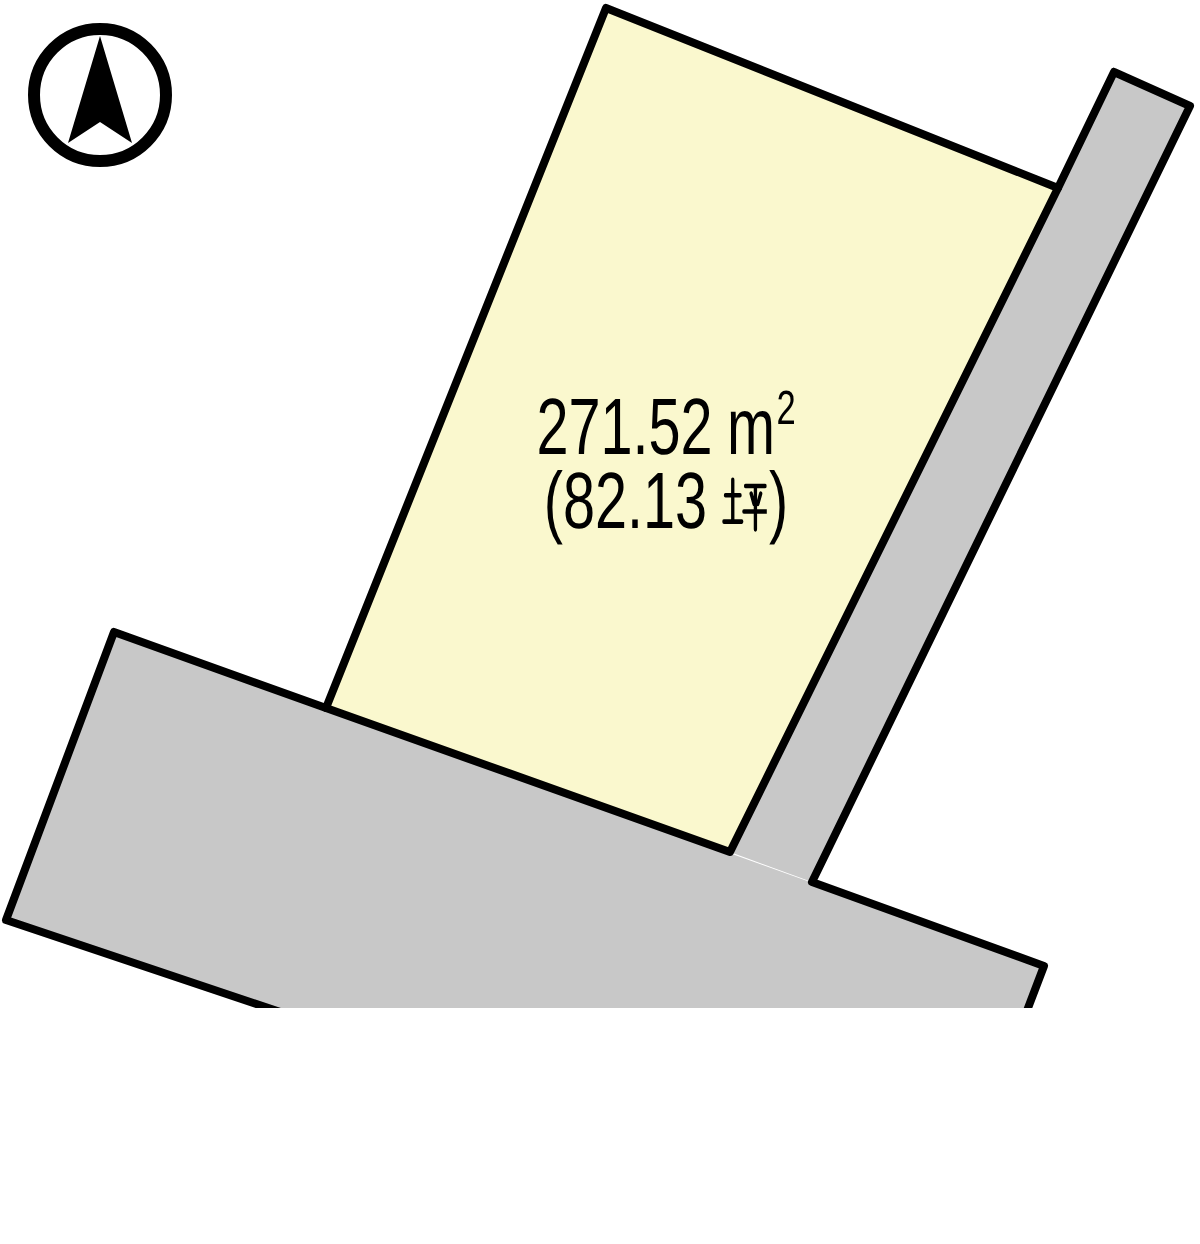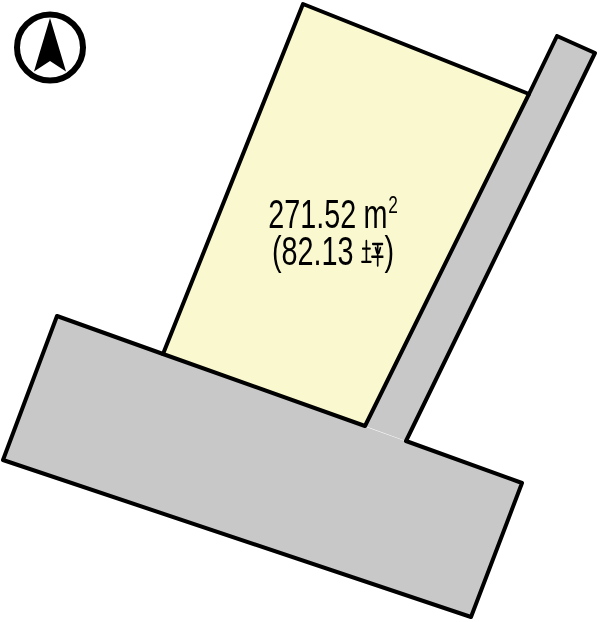--- a/index.html
+++ b/index.html
@@ -3,21 +3,21 @@
 <meta charset="utf-8">
 <style>
   html, body {
     margin: 0;
     padding: 0;
     background: #ffffff;
   }
   .canvas {
     position: relative;
     width: 600px;
-    height: 622px;
+    height: 504px;
     background: #ffffff;
     overflow: hidden;
     font-family: "Liberation Sans", "DejaVu Sans", sans-serif;
   }
   svg.plot {
     position: absolute;
     left: 0;
     top: 0;
   }
   .outline {

